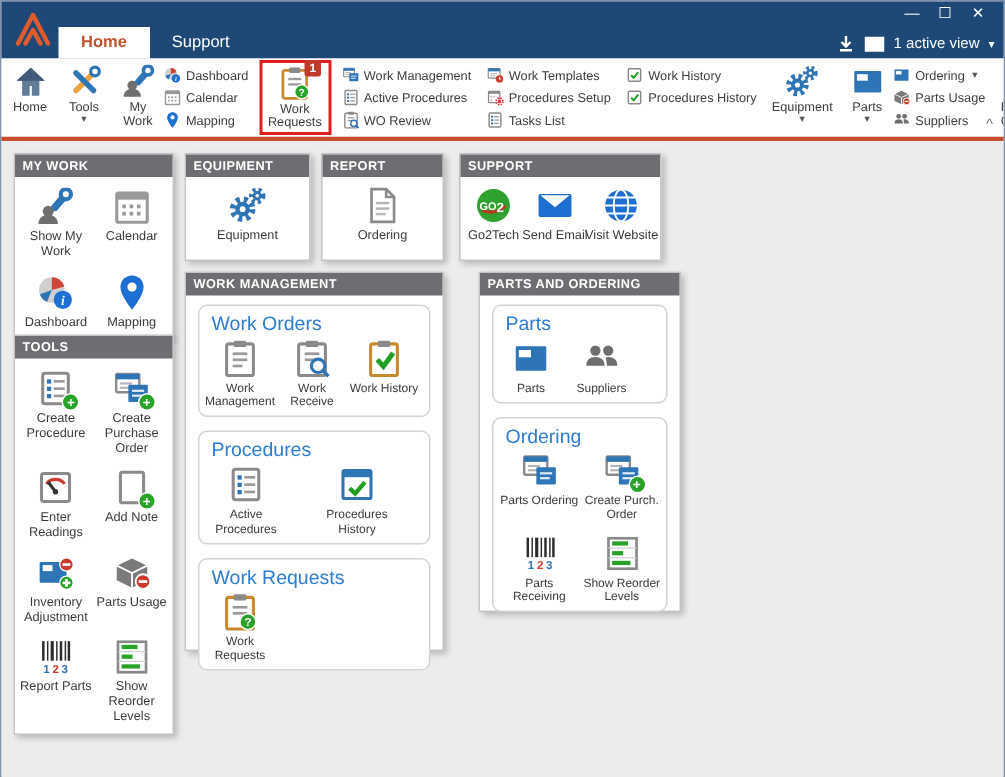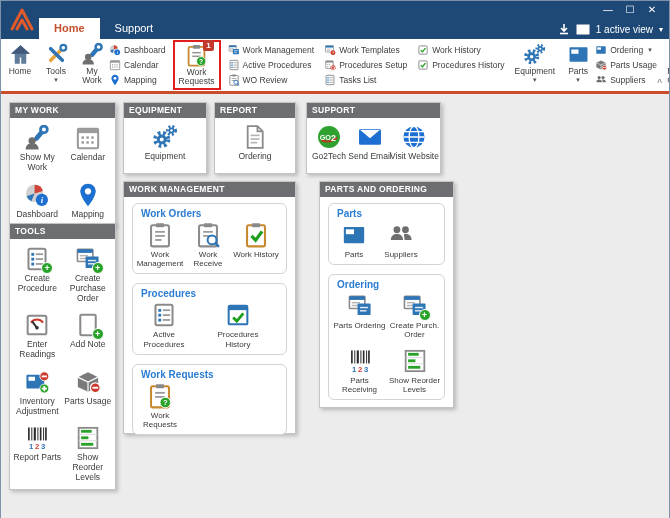--- a/index.html
+++ b/index.html
@@ -44,21 +44,21 @@
   .panel { position:absolute; background:#fff; border:1px solid #c4c4c4; box-shadow:2px 2px 4px rgba(0,0,0,.22); }
   .phead { height:15px; line-height:15px; background:#6d6e71; color:#fff; font-size:8.5px; font-weight:bold; padding:0 5px; letter-spacing:.3px; }
   .pbody { padding:7px 2px 6px; }
   .grid2 { display:grid; grid-template-columns:1fr 1fr; justify-items:center; row-gap:9px; }
   .rowflex { display:flex; justify-content:space-around; align-items:flex-start; padding:6px 2px 4px; }
   .pitem { display:flex; flex-direction:column; align-items:center; width:50px; font-size:8.5px; color:#3a3a3a; text-align:center; line-height:1.15; cursor:default; }
   .pitem.nw { white-space:nowrap; width:auto; min-width:40px; }
   .picon { position:relative; width:26px; height:26px; margin-bottom:2px; flex:none; }
   .picon svg { width:26px; height:26px; display:block; }
   .pgroup { border:1px solid #d4d4d4; border-radius:6px; margin:6px 8px 9px; padding:2px 3px 5px; background:#fff; }
-  .gtitle { color:#2b7cd3; font-size:10px; font-weight:bold; margin:2px 0 3px 5px; }
+  .gtitle { color:#2b7cd3; font-size:13px; font-weight:normal; margin:2px 0 3px 5px; }
   .gitems { display:flex; justify-content:flex-start; flex-wrap:wrap; }
   .gitems .pitem { width:48px; font-size:8px; }
   .ggrid { display:grid; grid-template-columns:1fr 1fr; row-gap:8px; justify-items:center; }
   .ggrid .pitem { width:55px; font-size:8px; }
 
   
   .ov { position:absolute; width:12px; height:12px; border-radius:50%; color:#fff; font:bold 9px/11px "Liberation Sans", sans-serif;
         text-align:center; right:-3px; bottom:-2px; border:1px solid #fff; }
   .ov.green { background:#28a228; }
 </style>

